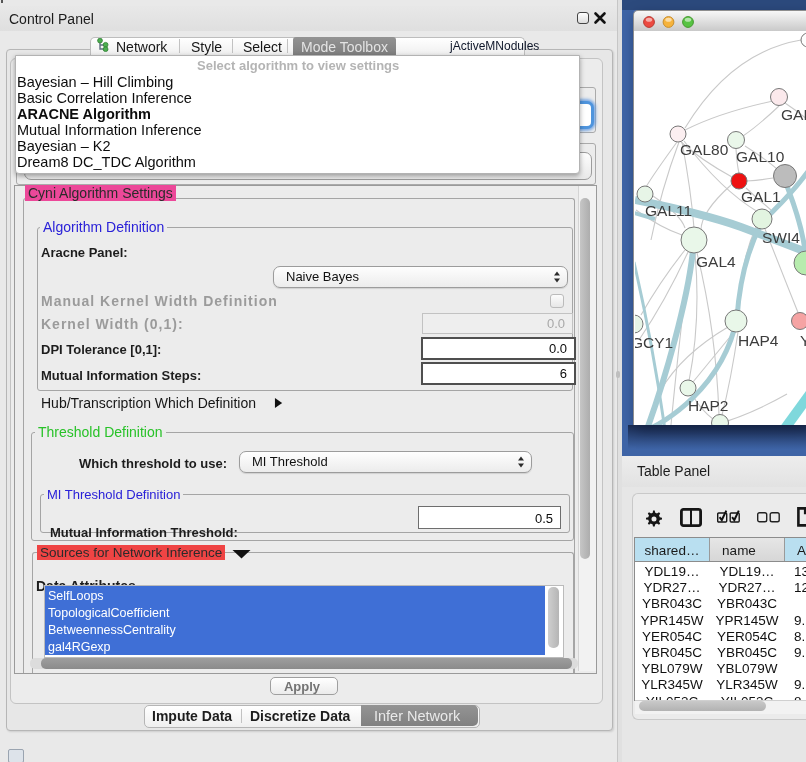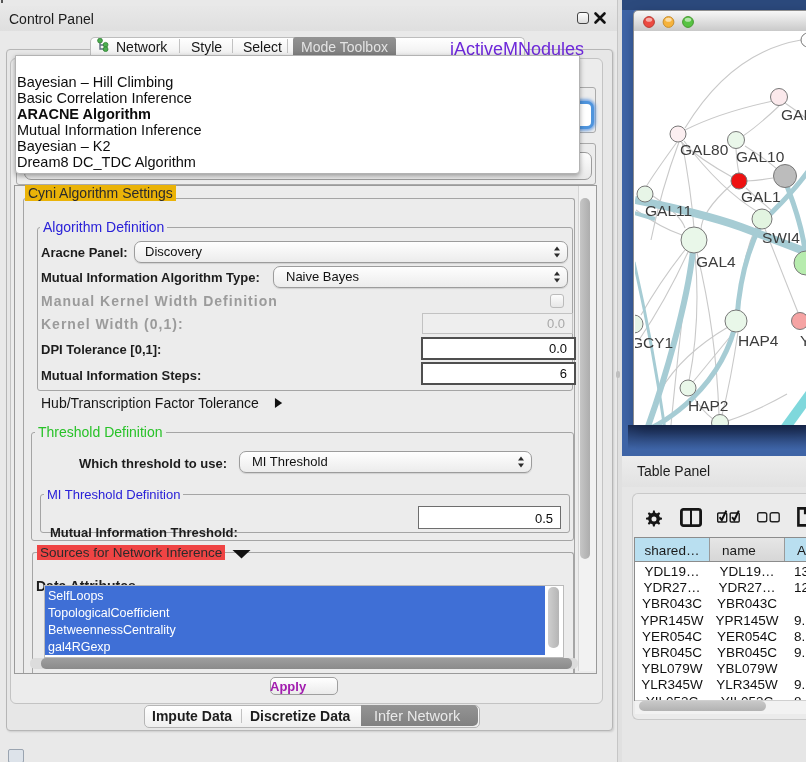--- a/index.html
+++ b/index.html
@@ -35,50 +35,42 @@
   <svg class="abs" style="left:97px;top:38px;" width="14" height="14" viewBox="0 0 14 14">
     <path d="M3 3 L3 11 L8 11 M3 7 L8 7" stroke="#607080" stroke-width="1.4" fill="none"></path>
     <circle cx="3" cy="2.6" r="2.4" fill="#4caf50" stroke="#2e7d32" stroke-width="0.8"></circle>
     <circle cx="8.6" cy="6.8" r="2.4" fill="#4caf50" stroke="#2e7d32" stroke-width="0.8"></circle>
     <circle cx="8.6" cy="11.2" r="2.4" fill="#4caf50" stroke="#2e7d32" stroke-width="0.8"></circle>
   </svg>
   <div class="abs" style="left:116px;top:39px;font-size:14px;color:#161616;">Network</div>
   <div class="abs" style="left:191px;top:39px;font-size:14px;color:#161616;">Style</div>
   <div class="abs" style="left:243px;top:39px;font-size:14px;color:#161616;">Select</div>
   <div class="abs" style="left:301px;top:39px;font-size:14px;color:#e3e3e3;">Mode Toolbox</div>
-  <div class="abs" style="left:403px;top:39px;font-size:18px;color:#6d28d9;padding-left:47px;">jActiveMNodules</div>
+  <div class="abs" style="left:403px;top:39px;font-size:12px;color:#0f172a;padding-left:47px;">jActiveMNodules</div>
 
   <div class="abs" style="left:10px;top:58px;width:591px;height:644px;background:#ececec;border:1px solid #c3c3c3;border-radius:6px;"></div>
 
   <div class="abs" style="left:16px;top:87px;width:578px;height:44px;border:1px solid #aaa;border-radius:3px;"></div>
   <div class="abs" style="left:24px;top:101px;width:564px;height:22px;background:#fff;border:3px solid #4e94dd;border-radius:7px;box-shadow:0 0 3px 2px rgba(100,155,225,0.8);"></div>
   <div class="abs" style="left:16px;top:143px;width:578px;height:40px;border:1px solid #aaa;border-radius:3px;"></div>
   <div class="abs" style="left:24px;top:152px;width:566px;height:26px;background:linear-gradient(#fdfdfd,#e8e8e8);border:1px solid #9c9c9c;border-radius:7px;"></div>
 
   <div class="abs" style="left:14px;top:185px;width:581px;height:487px;background:#ececec;border:1px solid #9a9a9a;"></div>
 
   <div class="abs" style="left:578px;top:186px;width:17px;height:485px;background:#f2f2f2;border-left:1px solid #d4d4d4;"></div>
   <div class="abs" style="left:580px;top:198px;width:10px;height:361px;background:linear-gradient(90deg,#c6c6c6,#adadad);border-radius:5px;"></div>
 
   <div class="abs" style="left:23px;top:198px;width:550px;height:474px;border:1px solid #a5a5a5;border-bottom:none;border-radius:3px 3px 0 0;"></div>
-  <div class="abs" style="left:25px;top:185px;background:#eab308;padding:0 3px;font-size:14px;color:#2b2b2b;">Cyni Algorithm Settings</div>
+  <div class="abs" style="left:25px;top:185px;background:#ec4899;padding:0 3px;font-size:14px;color:#2b2b2b;">Cyni Algorithm Settings</div>
 
   <div class="abs" style="left:37px;top:227px;width:534px;height:162px;border:1px solid #a5a5a5;border-radius:3px;"></div>
   <div class="abs" style="left:40px;top:219px;background:#ececec;padding:0 3px;font-size:14px;color:#2a21d8;">Algorithm Definition</div>
 
   <div class="abs b13" style="left:41px;top:245px;">Aracne Panel:</div>
-  <div class="abs combo" style="left:134px;top:241px;width:432px;height:20px;">
-    <span style="position:absolute;left:10px;top:2px;font-size:13px;color:#111;">Discovery</span>
-    <svg style="position:absolute;right:6px;top:4px;" width="8" height="12" viewBox="0 0 8 12">
-      <path d="M4 0.5 L7 4.4 L1 4.4 Z" fill="#2b2b2b"></path>
-        <path d="M4 11.5 L7 7.6 L1 7.6 Z" fill="#2b2b2b"></path>
-    </svg>
-  </div>
-
-  <div class="abs b13" style="left:41px;top:270px;">Mutual Information Algorithm Type:</div>
+
   <div class="abs b13" style="left:41px;top:293px;color:#9b9b9b;font-size:14px;letter-spacing:1px;">Manual Kernel Width Definition</div>
 
   <div class="abs combo" style="left:273px;top:266px;width:293px;height:20px;">
     <span style="position:absolute;left:12px;top:2px;font-size:13px;color:#111;">Naive Bayes</span>
     <svg style="position:absolute;right:6px;top:4px;" width="8" height="12" viewBox="0 0 8 12">
       <path d="M4 0.5 L7 4.4 L1 4.4 Z" fill="#2b2b2b"></path>
         <path d="M4 11.5 L7 7.6 L1 7.6 Z" fill="#2b2b2b"></path>
     </svg>
   </div>
   <div class="abs" style="left:550px;top:294px;width:12px;height:12px;border:1px solid #bbb;border-radius:3px;background:linear-gradient(#fcfcfc,#e7e7e7);"></div>
@@ -88,21 +80,21 @@
   <div class="abs" style="left:422px;top:316px;width:143px;font-size:13px;color:#a8a8a8;text-align:right;">0.0</div>
 
   <div class="abs b13" style="left:41px;top:342px;">DPI Tolerance [0,1]:</div>
   <div class="abs" style="left:421px;top:337px;width:151px;height:19px;background:#fff;border:2px solid #4f4f4f;"></div>
   <div class="abs" style="left:421px;top:341px;width:146px;font-size:13px;color:#0b0b0b;text-align:right;">0.0</div>
 
   <div class="abs b13" style="left:41px;top:368px;">Mutual Information Steps:</div>
   <div class="abs" style="left:421px;top:362px;width:151px;height:19px;background:#fff;border:2px solid #4f4f4f;"></div>
   <div class="abs" style="left:421px;top:366px;width:146px;font-size:13px;color:#0b0b0b;text-align:right;">6</div>
 
-  <div class="abs" style="left:41px;top:395px;font-size:14px;color:#161616;">Hub/Transcription Factor Tolerance</div>
+  <div class="abs" style="left:41px;top:395px;font-size:14px;color:#161616;">Hub/Transcription Which Definition</div>
   <svg class="abs" style="left:274px;top:397px;" width="10" height="12" viewBox="0 0 11 12">
       <path d="M1 0.5 L9 6 L1 11.5 Z" fill="#111"></path>
     </svg>
 
   <div class="abs" style="left:31px;top:432px;width:541px;height:107px;border:1px solid #a5a5a5;border-radius:3px;"></div>
   <div class="abs" style="left:35px;top:424px;background:#ececec;padding:0 3px;font-size:14px;color:#28c228;">Threshold Definition</div>
 
   <div class="abs b13" style="left:79px;top:456px;">Which threshold to use:</div>
   <div class="abs combo" style="left:239px;top:451px;width:291px;height:20px;">
     <span style="position:absolute;left:12px;top:2px;font-size:13px;color:#111;">MI Threshold</span>
@@ -127,31 +119,32 @@
 
   <div class="abs" style="left:44px;top:585px;width:518px;height:71px;background:#fff;border:1px solid #bbb;"></div>
   <div class="abs" style="left:45px;top:586px;width:500px;height:69px;background:#3f6fd6;"></div>
   <div class="abs" style="left:48px;top:588px;font-size:12.5px;color:#fff;line-height:17px;">SelfLoops<br>TopologicalCoefficient<br>BetweennessCentrality<br>gal4RGexp</div>
   <div class="abs" style="left:548px;top:587px;width:11px;height:61px;background:linear-gradient(90deg,#cfcfcf,#b5b5b5);border-radius:5px;"></div>
 
   <div class="abs" style="left:30px;top:658px;width:548px;height:11px;background:#dcdcdc;border-radius:5px;"></div>
   <div class="abs" style="left:41px;top:658px;width:531px;height:11px;background:linear-gradient(#9e9e9e,#8b8b8b);border-radius:5px;"></div>
 
   <div class="abs" style="left:15px;top:55px;width:563px;height:117px;background:#fff;border:1px solid #b3b3b3;border-radius:0 0 4px 4px;box-shadow:0 2px 5px rgba(0,0,0,0.35);"></div>
+  <div class="abs" style="left:197px;top:58px;width:380px;font-size:13px;font-weight:bold;color:#b4b4b4;">Select algorithm to view settings</div>
   <div class="abs" style="left:17px;top:74px;font-size:14.5px;color:#0d0d0d;line-height:16.1px;">
     Bayesian – Hill Climbing<br>
     Basic Correlation Inference<br>
     <b>ARACNE Algorithm</b><br>
     Mutual Information Inference<br>
     Bayesian – K2<br>
     Dream8 DC_TDC Algorithm
   </div>
 
   <div class="abs" style="left:270px;top:677px;width:66px;height:16px;background:linear-gradient(#ffffff,#ebebeb);border:1px solid #9f9f9f;border-radius:5px;"></div>
-  <div class="abs" style="left:270px;top:679px;width:64px;font-size:13px;font-weight:bold;color:#a21caf;">Apply</div>
+  <div class="abs" style="left:270px;top:679px;width:64px;text-align:center;font-size:13px;font-weight:bold;color:#737373;">Apply</div>
 
   <div class="abs" style="left:144px;top:705px;width:334px;height:21px;background:linear-gradient(#ffffff,#efefef);border:1px solid #b5b5b5;border-radius:5px;"></div>
   <div class="abs" style="left:361px;top:705px;width:117px;height:21px;background:linear-gradient(#949494,#818181);border-radius:0 5px 5px 0;"></div>
   <div class="abs" style="left:241px;top:709px;width:1px;height:14px;background:#c2c2c2;"></div>
   <div class="abs" style="left:152px;top:708px;font-size:14px;font-weight:bold;color:#1d1d1d;">Impute Data</div>
   <div class="abs" style="left:250px;top:708px;font-size:14px;font-weight:bold;color:#1d1d1d;">Discretize Data</div>
   <div class="abs" style="left:374px;top:708px;font-size:14.5px;color:#e9e9e9;">Infer Network</div>
 
   <div class="abs" style="left:8px;top:749px;width:14px;height:12px;background:#dde3ea;border:1px solid #9aa4b0;border-radius:2px;"></div>
 

